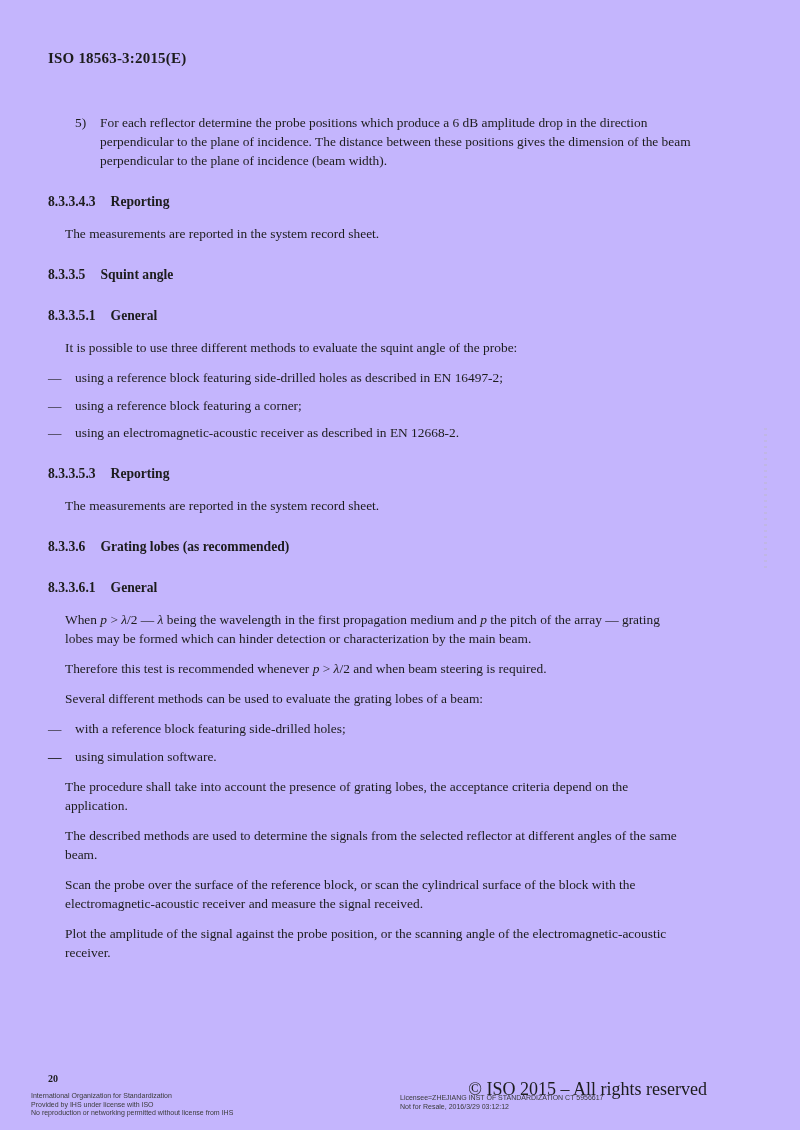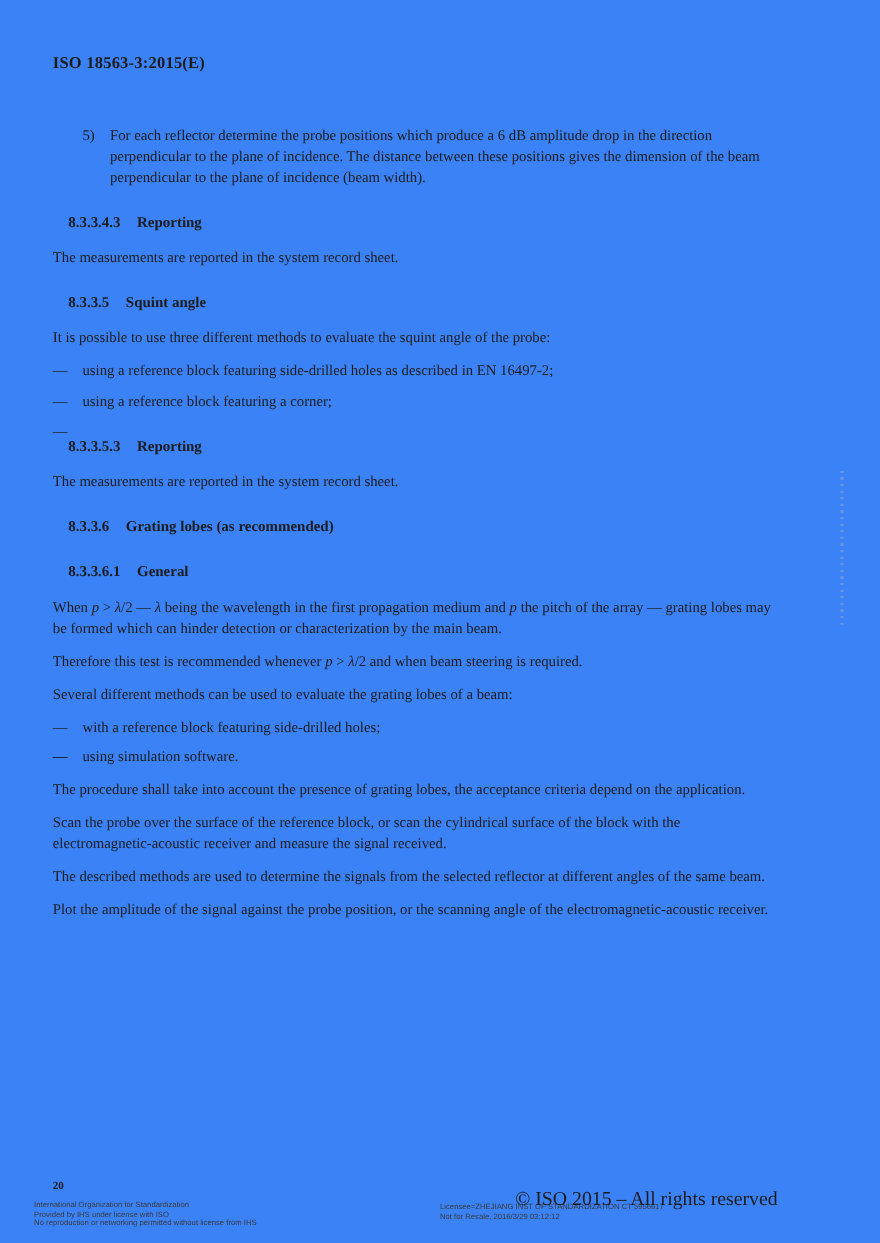--- a/index.html
+++ b/index.html
@@ -1,42 +1,42 @@
 <!DOCTYPE html>
 <html><head>
 <meta charset="utf-8">
 <style>
   html,body{margin:0;padding:0;background:#e8e8e8;}
   .page{
     position:relative;
     width:800px;height:1130px;
-    background:#3b82f6;
+    background:#c4b5fd;
     font-family:"Liberation Serif","DejaVu Serif",serif;
     color:#1c1c1c;
     overflow:hidden;
   }
   .doc-header{
     position:absolute;left:48px;top:50px;
     font-size:15px;font-weight:bold;letter-spacing:.2px;
   }
   .content{
     position:absolute;left:48px;top:96px;width:660px;
     font-size:13.4px;line-height:19px;
   }
   .numbered{
     position:relative;padding-left:52px;
     margin:0 0 12px 0;
   }
   .numbered .marker{position:absolute;left:27px;top:0;}
   .heading{
     font-weight:bold;font-size:13.6px;
-    margin:22px 0 13px 14px;
+    margin:22px 0 13px 0;
   }
   .heading .hnum{margin-right:15px;}
-  .para{margin:11px 0;}
+  .para{margin:11px 17px;}
   .bullet{
     position:relative;padding-left:27px;
     margin:8.5px 0;
   }
   .bullet .marker{position:absolute;left:0;top:0;}
   .i{font-style:italic;}
   .first-block{margin-top:17px;}
 
   
   .page-number{
@@ -69,37 +69,38 @@
 
 <div class="page">
 
   <div class="doc-header">ISO 18563-3:2015(E)</div>
 
   <div class="content">
       <div class="numbered first-block"><span class="marker">5)</span><span><span>For each reflector determine the probe positions which produce a 6 dB amplitude drop in the direction perpendicular to the plane of incidence. The distance between these positions gives the dimension of the beam perpendicular to the plane of incidence (beam width).</span></span></div>
       <div class="heading"><span class="hnum">8.3.3.4.3</span><span>Reporting</span></div>
       <p class="para"><span>The measurements are reported in the system record sheet.</span></p>
       <div class="heading"><span class="hnum">8.3.3.5</span><span>Squint angle</span></div>
+      <div class="heading"><span class="hnum">8.3.3.5.1</span><span>General</span></div>
       <p class="para"><span>It is possible to use three different methods to evaluate the squint angle of the probe:</span></p>
       <div class="bullet"><span class="marker">—</span><span><span>using a reference block featuring side-drilled holes as described in EN 16497-2;</span></span></div>
       <div class="bullet"><span class="marker">—</span><span><span>using a reference block featuring a corner;</span></span></div>
-      <div class="bullet"><span class="marker">—</span></div>
+      <div class="bullet"><span class="marker">—</span><span><span>using an electromagnetic-acoustic receiver as described in EN 12668-2.</span></span></div>
       <div class="heading"><span class="hnum">8.3.3.5.3</span><span>Reporting</span></div>
       <p class="para"><span>The measurements are reported in the system record sheet.</span></p>
       <div class="heading"><span class="hnum">8.3.3.6</span><span>Grating lobes (as recommended)</span></div>
       <div class="heading"><span class="hnum">8.3.3.6.1</span><span>General</span></div>
       <p class="para"><span>When </span><span class="i">p</span><span> &gt; </span><span class="i">λ</span><span>/2 — </span><span class="i">λ</span><span> being the wavelength in the first propagation medium and </span><span class="i">p</span><span> the pitch of the array — grating lobes may be formed which can hinder detection or characterization by the main beam.</span></p>
       <p class="para"><span>Therefore this test is recommended whenever </span><span class="i">p</span><span> &gt; </span><span class="i">λ</span><span>/2 and when beam steering is required.</span></p>
       <p class="para"><span>Several different methods can be used to evaluate the grating lobes of a beam:</span></p>
       <div class="bullet"><span class="marker">—</span><span><span>with a reference block featuring side-drilled holes;</span></span></div>
       <div class="bullet"><span class="marker">—</span></div>
       <div class="bullet"><span class="marker">—</span><span><span>using simulation software.</span></span></div>
       <p class="para"><span>The procedure shall take into account the presence of grating lobes, the acceptance criteria depend on the application.</span></p>
+      <p class="para"><span>The described methods are used to determine the signals from the selected reflector at different angles of the same beam.</span></p>
       <p class="para"><span>Scan the probe over the surface of the reference block, or scan the cylindrical surface of the block with the electromagnetic-acoustic receiver and measure the signal received.</span></p>
-      <p class="para"><span>The described methods are used to determine the signals from the selected reflector at different angles of the same beam.</span></p>
       <p class="para"><span>Plot the amplitude of the signal against the probe position, or the scanning angle of the electromagnetic-acoustic receiver.</span></p>
     </div>
 
   <div class="margin-marks"></div>
 
   <div class="page-number">20</div>
 
   <div class="ihs-left">
     <div>International Organization for Standardization</div>
     <div>Provided by IHS under license with ISO</div>

